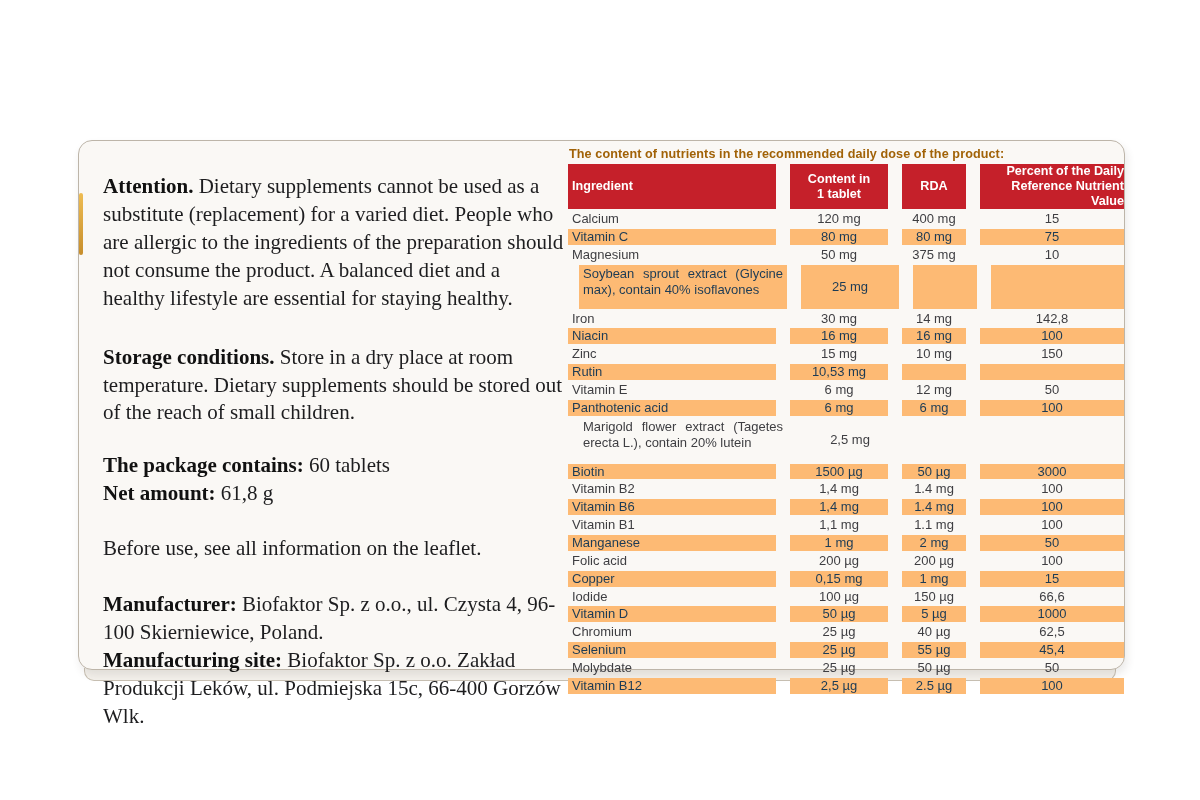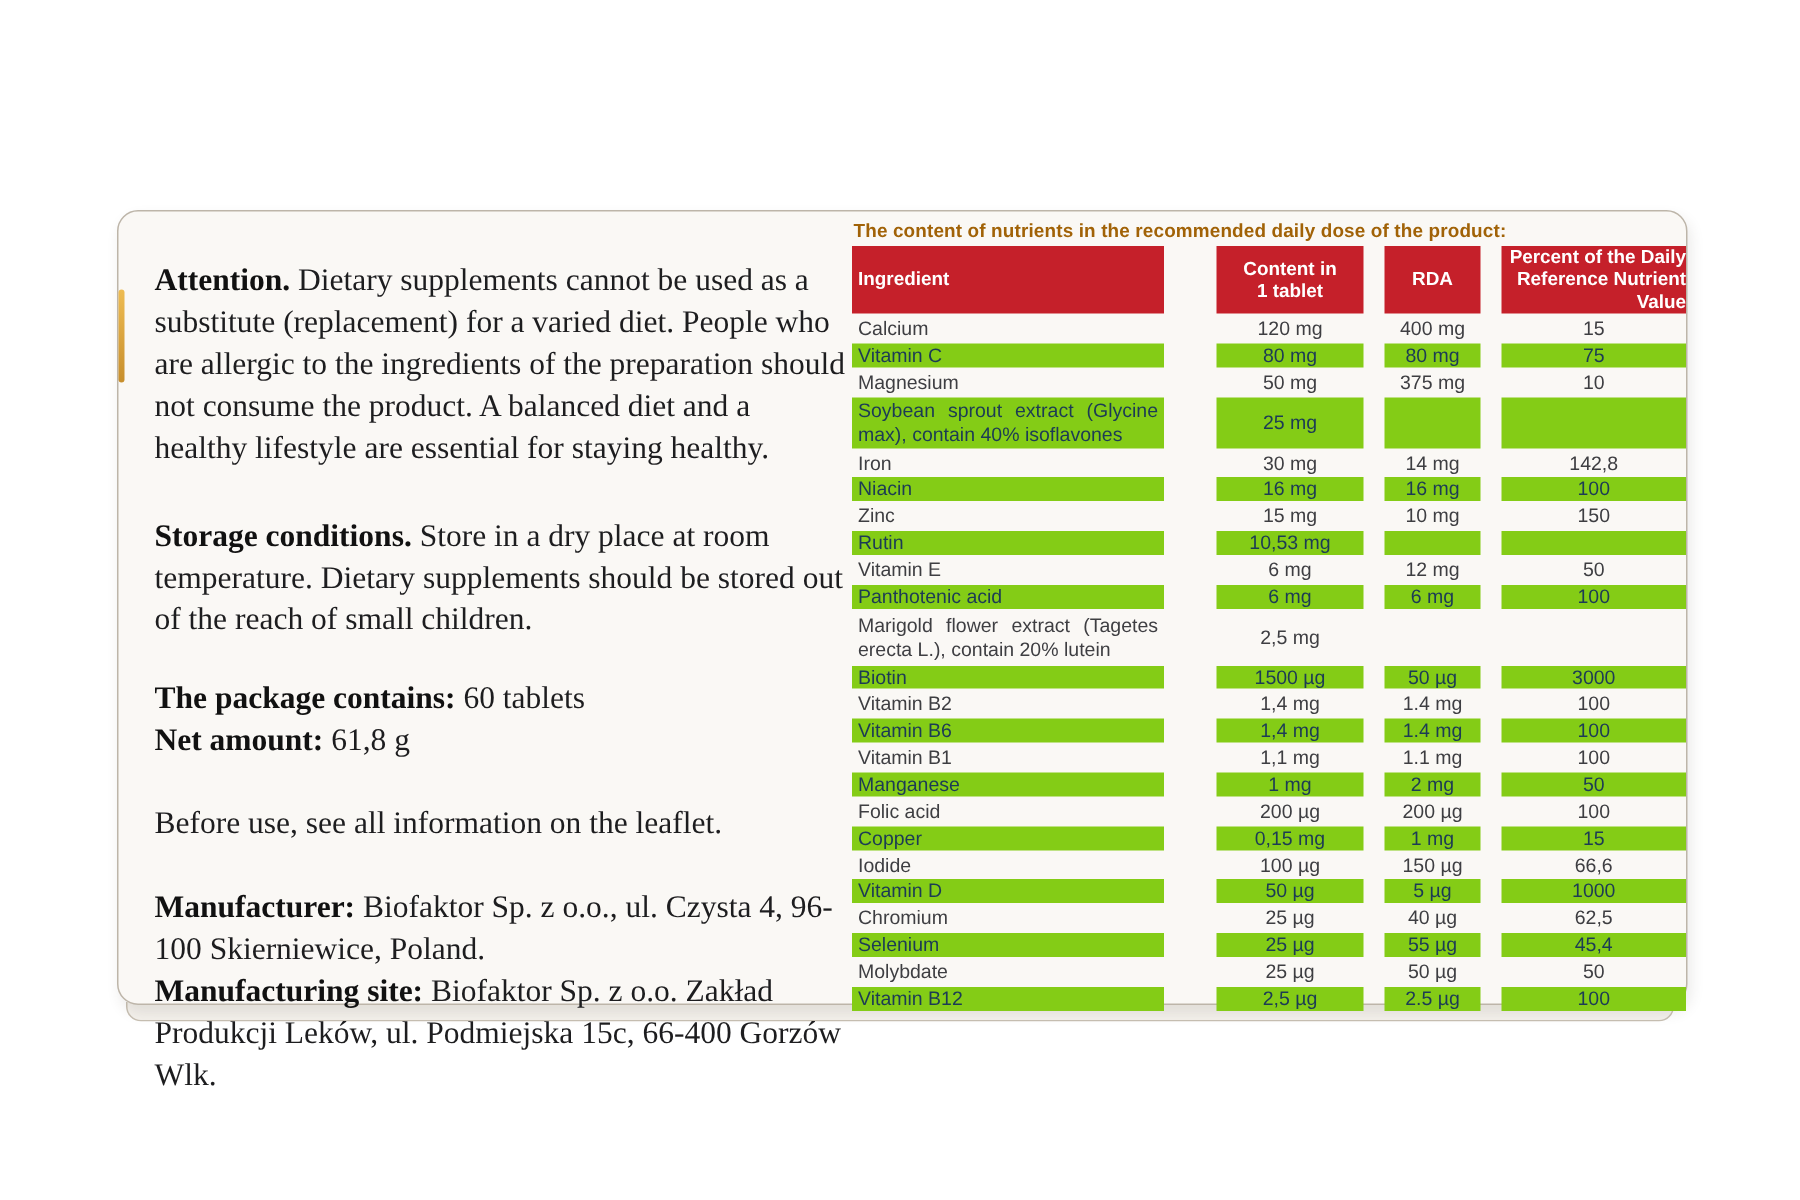--- a/index.html
+++ b/index.html
@@ -48,26 +48,26 @@
     letter-spacing:.1px;
   }
   .ntable{display:flex;flex-direction:column;gap:2px;}
   .nrow{display:flex;gap:14px;}
   .ncell{
     display:flex;align-items:center;justify-content:center;
     min-height:15.6px;font-size:13px;color:#3e3e42;
     text-align:center;line-height:1.22;
   }
   .c-ing{flex:0 0 208px;justify-content:flex-start;text-align:justify;padding:0 4px;box-sizing:border-box;}
-  .c-content{flex:0 0 98px;margin-left:21px;}
+  .c-content{flex:0 0 98px;}
   .c-rda{flex:0 0 64px;}
   .c-pct{flex:1 1 auto;text-align:right;}
-  .nrow.hl .ncell{background:#84cc16;color:#1c3b55;}
+  .nrow.hl .ncell{background:#fdba74;color:#1c3b55;}
   .nrow.multiline .ncell{min-height:33px;}
-  .nrow.multiline .c-ing{padding-top:1px;padding-bottom:1px;}
+  .nrow.multiline .c-ing{padding-top:1px;padding-bottom:11px;margin-left:11px;}
 
   .nrow.header .ncell{
     background:#c5202a;color:#ffffff;font-weight:bold;
     font-size:12.6px;min-height:34px;line-height:1.2;
   }
   .nrow.header .c-ing{text-align:left;}
   .nrow.header .c-content{white-space:pre-line;}
 </style>
 </head>
 <body>

